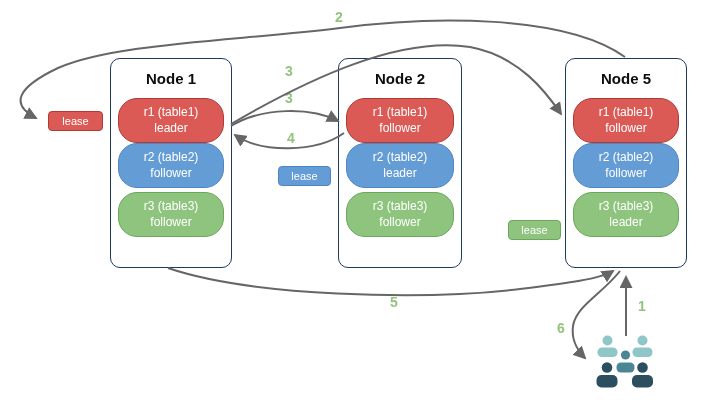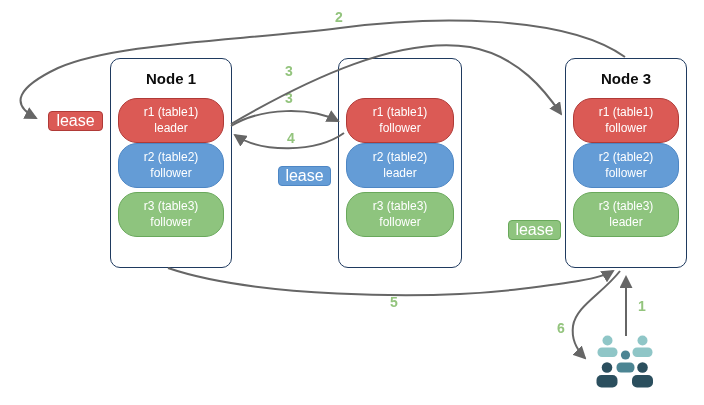--- a/index.html
+++ b/index.html
@@ -17,21 +17,21 @@
   .replica{
     position:absolute;left:7px;right:7px;height:45px;border-radius:19px;
     color:#fff;font-size:12px;text-align:center;display:flex;flex-direction:column;
     justify-content:center;line-height:1.3;box-sizing:border-box;
   }
   .replica.pos1{top:39px}.replica.pos2{top:84px}.replica.pos3{top:133px}
   .red{background:#DB5A55;border:1.5px solid #B03A37}
   .blue{background:#649CD6;border:1.5px solid #4D86C4}
   .green{background:#8EC47E;border:1.5px solid #69A85B}
   .lease{
-    position:absolute;height:20px;border-radius:4px;color:#fff;font-size:16px;
+    position:absolute;height:20px;border-radius:4px;color:#fff;font-size:11px;
     display:flex;align-items:center;justify-content:center;box-sizing:border-box;
   }
   #lease-red{left:48px;top:111px;width:55px}
   #lease-blue{left:278px;top:166px;width:53px}
   #lease-green{left:508px;top:220px;width:53px}
   .step{
     position:absolute;color:#93C47D;font-weight:bold;font-size:14px;line-height:1;
   }
   #step-2{left:335px;top:10px}
   #step-3a{left:285px;top:64px}
@@ -59,36 +59,37 @@
       <span>r2 (table2)</span>
       <span>follower</span>
     </div>
     <div class="replica pos3 green">
       <span>r3 (table3)</span>
       <span>follower</span>
     </div>
   </div>
 
   <div class="node" style="left:338px;width:124px">
+    <div class="node-title">Node 2</div>
     <div class="replica pos1 red">
       <span>r1 (table1)</span>
       <span>follower</span>
     </div>
     <div class="replica pos2 blue">
       <span>r2 (table2)</span>
       <span>leader</span>
     </div>
     <div class="replica pos3 green">
       <span>r3 (table3)</span>
       <span>follower</span>
     </div>
   </div>
 
   <div class="node" style="left:565px">
-    <div class="node-title">Node 3</div>
+    <div class="node-title">Node 5</div>
     <div class="replica pos1 red">
       <span>r1 (table1)</span>
       <span>follower</span>
     </div>
     <div class="replica pos2 blue">
       <span>r2 (table2)</span>
       <span>follower</span>
     </div>
     <div class="replica pos3 green">
       <span>r3 (table3)</span>

